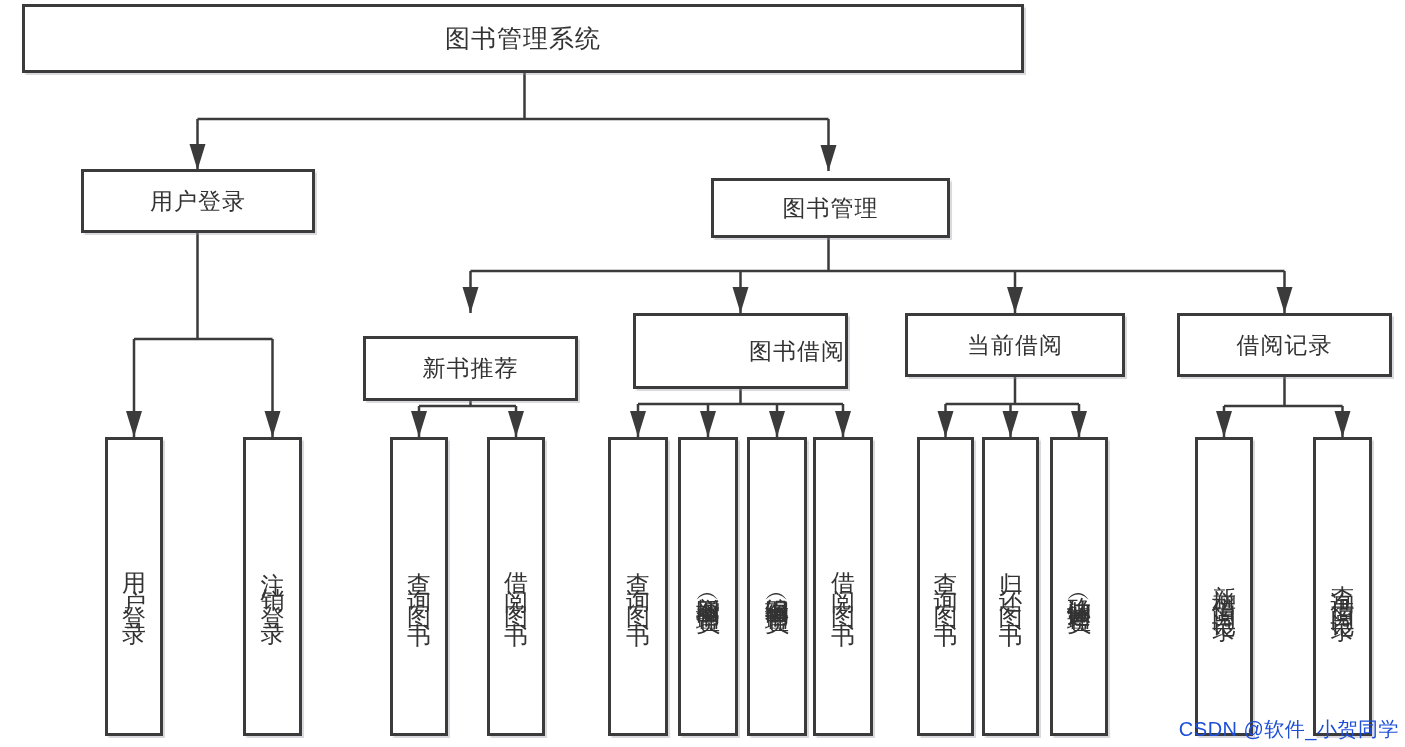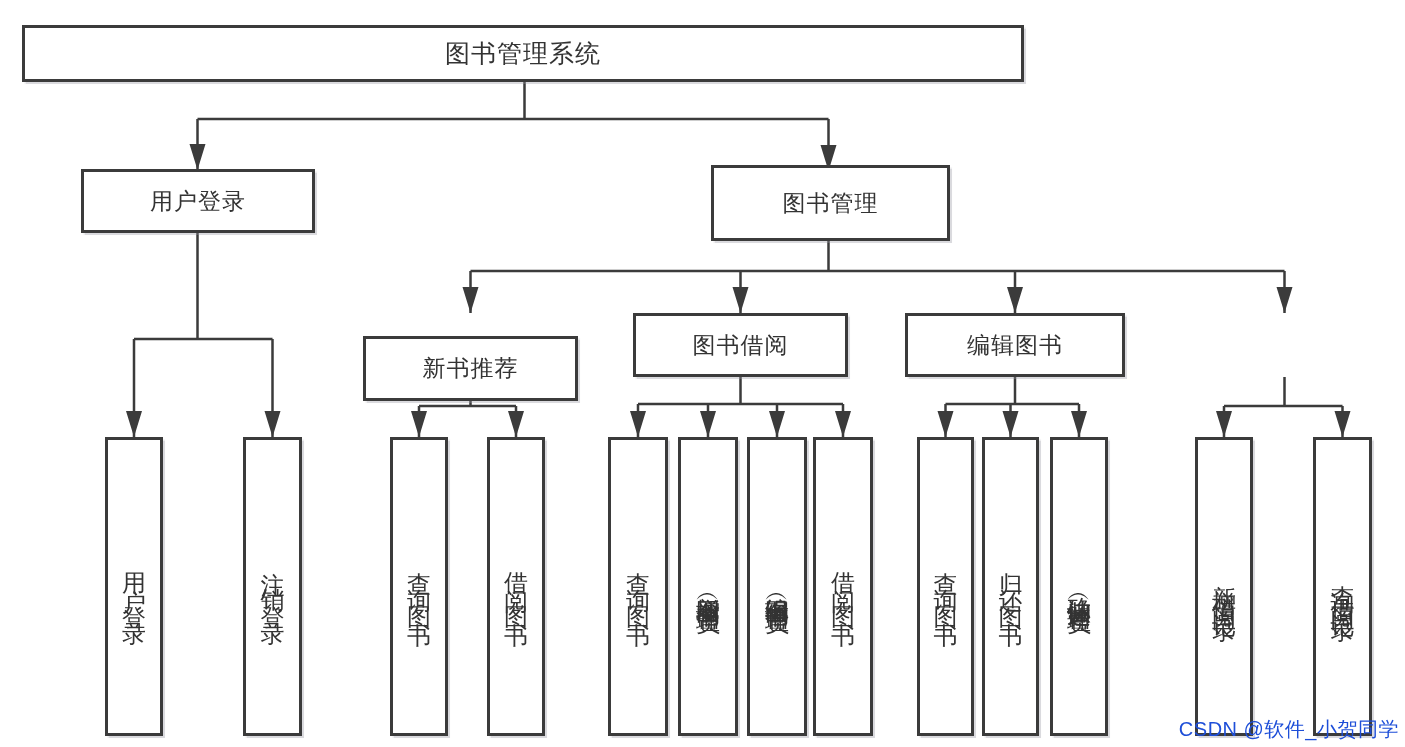--- a/index.html
+++ b/index.html
@@ -17,25 +17,25 @@
   .h-label{font-size:23px;letter-spacing:1px;white-space:nowrap;}
   .pos-root .h-label{font-size:25px;}
   .vtext{
     writing-mode:vertical-rl;text-orientation:mixed;
     font-size:24px;line-height:1;white-space:nowrap;
   }
   .sp-wide{letter-spacing:17px;}
   .sp-med{letter-spacing:7px;}
   .sp-tight{letter-spacing:2px;}
 
-  .pos-root     {left:22px;  top:25px;  width:1002px;height:57px;}
+  .pos-root     {left:22px;  top:4px;  width:1002px;height:69px;}
   .pos-l2-login {left:81px;  top:169px; width:234px; height:64px;}
-  .pos-l2-mgmt  {left:711px; top:165px; width:239px; height:76px;}
+  .pos-l2-mgmt  {left:711px; top:178px; width:239px; height:60px;}
   .pos-l3-rec   {left:363px; top:312px; width:215px; height:65px;margin-top:24px;}
-  .pos-l3-borrow{left:633px; top:313px; width:215px; height:64px;}
+  .pos-l3-borrow{left:633px; top:313px; width:215px; height:76px;justify-content:flex-end;}
   .pos-l3-cur   {left:905px; top:313px; width:220px; height:64px;}
   .pos-l3-recd  {left:1177px;top:313px; width:215px; height:64px;}
 
   .leaf{top:437px;height:299px;}
   .pos-a1{left:105px; width:58px;}
   .pos-a2{left:243px; width:59px;}
   .pos-b1{left:390px; width:58px;}
   .pos-b2{left:487px; width:58px;}
   .pos-c1{left:608px; width:60px;}
   .pos-c2{left:678px; width:60px;}
@@ -97,21 +97,24 @@
     <span class="h-label">图书管理</span>
   </div>
 
   <div class="node pos-l3-rec">
     <span class="h-label">新书推荐</span>
   </div>
   <div class="node pos-l3-borrow">
     <span class="h-label">图书借阅</span>
   </div>
   <div class="node pos-l3-cur">
-    <span class="h-label">编辑图书</span>
+    <span class="h-label">当前借阅</span>
+  </div>
+  <div class="node pos-l3-recd">
+    <span class="h-label">借阅记录</span>
   </div>
 
   <div class="node leaf pos-a1">
     <span class="vtext sp-wide">用户登录</span>
   </div>
   <div class="node leaf pos-a2">
     <span class="vtext sp-wide">注销登录</span>
   </div>
 
   <div class="node leaf pos-b1">

